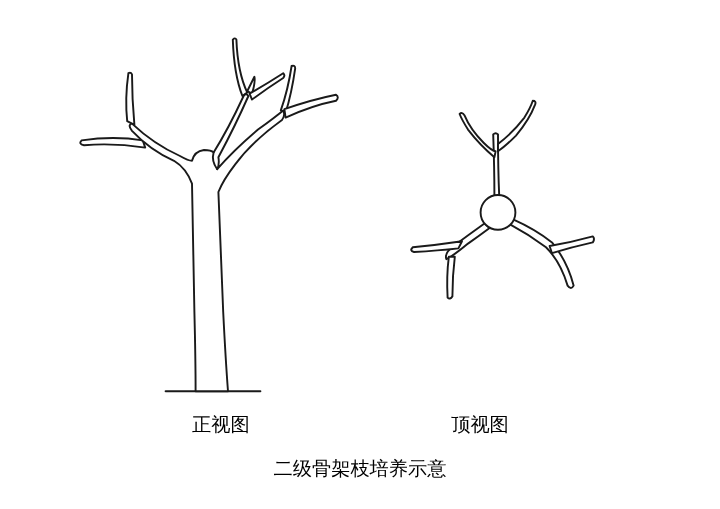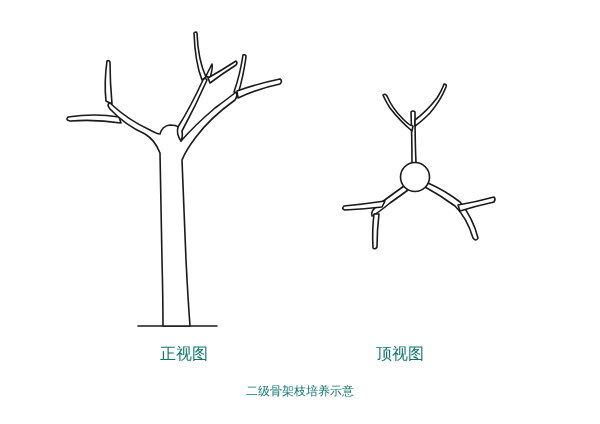--- a/index.html
+++ b/index.html
@@ -1,22 +1,22 @@
 <!DOCTYPE html>
 <html><head>
   <meta charset="utf-8">
   <style>
     html, body { margin: 0; padding: 0; background: #ffffff; }
     body { width: 600px; height: 424px; position: relative; overflow: hidden;
            font-family: "DejaVu Sans", sans-serif; color: #1a1a1a; }
     svg.figure { position: absolute; left: 0; top: 0; width: 600px; height: 424px; }
-    .label { position: absolute; font-size: 16px; line-height: 18px; color: #0f766e; white-space: nowrap; }
+    .label { position: absolute; font-size: 16px; line-height: 18px; color: #000000; white-space: nowrap; }
     #front-label { left: 160px; top: 345px; }
     #top-label { left: 376px; top: 345px; }
-    #caption { left: 0; width: 600px; text-align: center; top: 382px; font-size: 12px; }
+    #caption { left: 0; width: 600px; text-align: center; top: 382px; font-size: 16px; }
     .stroke { fill: none; stroke: #1a1a1a; stroke-width: 1.6; stroke-linecap: round; stroke-linejoin: round; }
     .fillw { fill: #ffffff; stroke: #1a1a1a; stroke-width: 1.6; stroke-linejoin: round; }
   </style>
 </head>
 <body>
 
 <svg class="figure" viewBox="0 0 600 424" xmlns="http://www.w3.org/2000/svg">
 
   <g>
 

